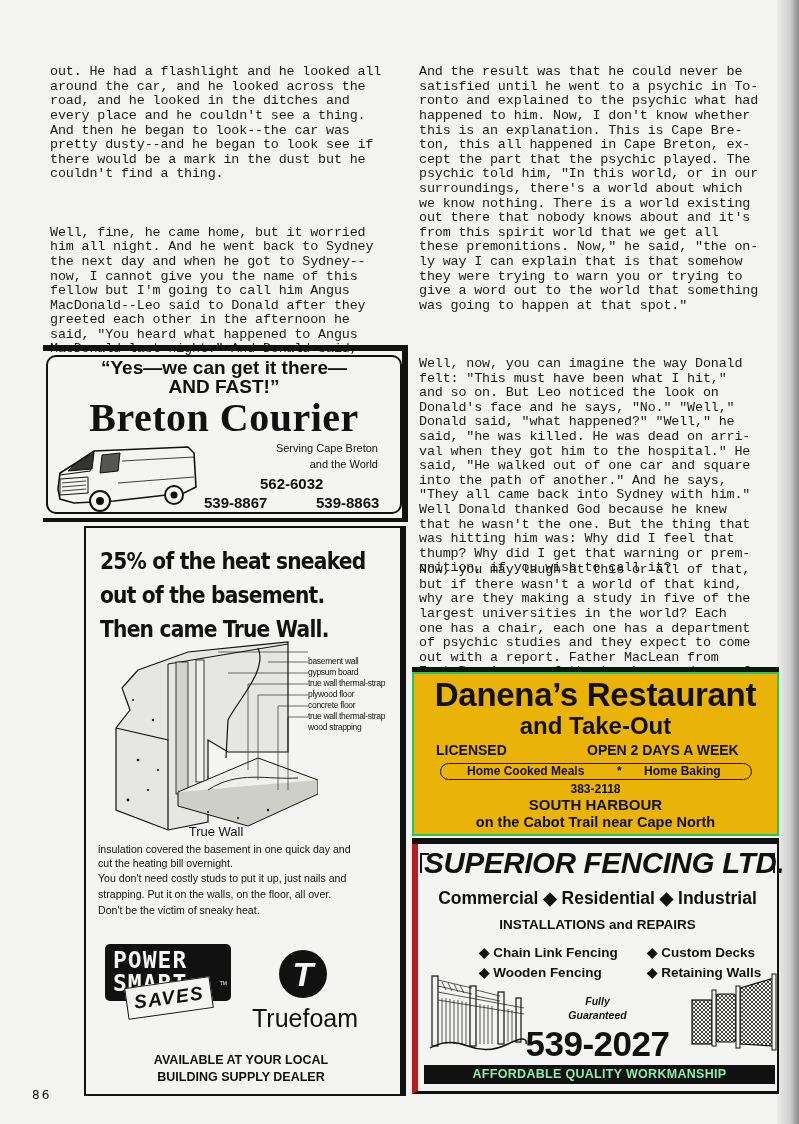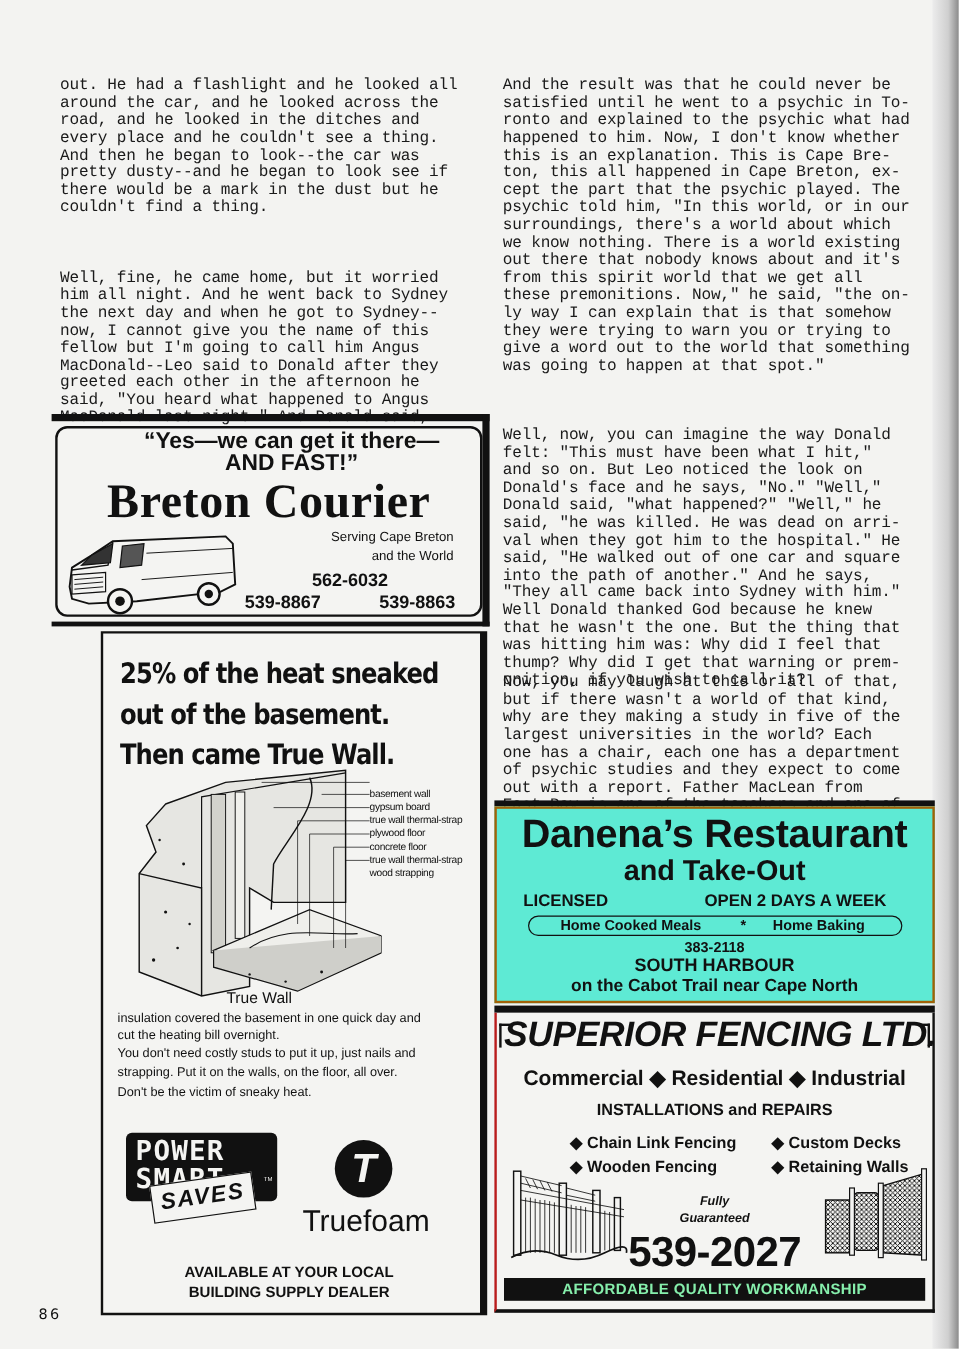--- a/index.html
+++ b/index.html
@@ -8,21 +8,21 @@
   .col-text { position:absolute; font-family:"Liberation Mono","DejaVu Sans Mono", monospace; font-size:13.4px; line-height:14.6px; white-space:pre; color:#1a1a1a; letter-spacing:-0.15px; }
   .para { margin:0 0 14.6px 0; }
   #left-col { left:50px; top:36px; }
   #right-col { left:419px; top:36px; }
   #right-col-2 { left:419px; top:534px; }
 
   
   .frame-thick { position:absolute; background:#111; }
   #courier-outer { left:43px; top:345px; width:365px; height:177px; border-top:6px solid #111; border-right:6px solid #111; border-bottom:4px solid #111; box-sizing:border-box; }
   #courier { position:absolute; left:46px; top:355px; width:356px; height:159px; border:2px solid #111; border-radius:10px; box-sizing:border-box; background:#f4f4f2; }
-  .c-tag { position:absolute; left:0; width:100%; text-align:center; font-weight:bold; font-size:19px; line-height:20px;margin-left:19px; }
+  .c-tag { position:absolute; left:0; width:100%; text-align:center; font-weight:bold; font-size:19px; line-height:20px; }
   .c-title { position:absolute; left:0; top:41px; width:100%; text-align:center; font-family:"Liberation Serif", serif; font-weight:bold; font-size:40px; line-height:40px; letter-spacing:0.5px; }
   .c-sub { position:absolute; left:170px; width:160px; text-align:right; font-weight:normal; font-size:11px; line-height:17px; }
   .c-phone { position:absolute; font-weight:bold; font-size:15px; }
   .van { position:absolute; left:6px; top:86px; width:148px; height:72px; }
 
   
   #truewall { position:absolute; left:84px; top:526px; width:322px; height:570px; border:2px solid #111; border-right:6px solid #111; box-sizing:border-box; background:#f4f4f2; }
   .tw-head { position:absolute; left:14px; font-family:"DejaVu Sans", sans-serif; font-weight:bold; font-size:23.5px; line-height:34px; letter-spacing:-0.9px; transform:scaleX(0.86); transform-origin:left; white-space:nowrap; }
   .tw-diagram { position:absolute; left:22px; top:112px; width:210px; height:192px; }
   .tw-label { position:absolute; left:222px; font-size:8.5px; letter-spacing:-0.3px; white-space:nowrap; }
@@ -30,30 +30,30 @@
   .tw-body { position:absolute; left:12px; font-size:10.6px; line-height:14px; width:300px; }
   .ps-logo { position:absolute; left:19px; top:416px; width:126px; height:57px; background:#111; border-radius:5px; }
   .ps-word { position:absolute; left:8px; color:#f4f4f2; font-family:"DejaVu Sans Mono", monospace; font-weight:bold; font-size:23px; line-height:22px; letter-spacing:1px; }
   .saves { position:absolute; left:40px; top:454px; width:84px; height:30px; border:1.5px solid #111; background:#f4f4f2; transform:rotate(-8deg); font-style:italic; font-weight:bold; font-size:19px; line-height:30px; text-align:center; letter-spacing:1.5px; }
   .tf-logo { position:absolute; left:193px; top:422px; width:48px; height:48px; border-radius:50%; background:#111; color:#f4f4f2; font-weight:bold; font-style:italic; font-size:34px; line-height:48px; text-align:center; }
   .tf-name { position:absolute; left:166px; top:476px; font-size:25px; }
   .tw-foot { position:absolute; left:0; width:310px; text-align:center; font-weight:bold; font-size:12.5px; line-height:17px; }
 
   
   #danena-bar { position:absolute; left:412px; top:667px; width:367px; height:5px; background:#111; }
-  #danena { position:absolute; left:412px; top:672px; width:367px; height:164px; border:2px solid #a16207; box-sizing:border-box; background:#5eead4; }
+  #danena { position:absolute; left:412px; top:672px; width:367px; height:164px; border:2px solid #22c55e; box-sizing:border-box; background:#eab308; }
   .d-title { position:absolute; left:0; top:3px; width:100%; text-align:center; font-weight:bold; font-size:33px; line-height:36px; letter-spacing:-0.3px; white-space:nowrap; }
   .d-sub { position:absolute; left:0; top:38px; width:100%; text-align:center; font-weight:bold; font-size:24px; line-height:28px; }
   .d-row { position:absolute; font-weight:bold; font-size:14px; }
   .d-pill { position:absolute; left:26px; top:89px; width:312px; height:17px; border:1.5px solid #111; border-radius:10px; box-sizing:border-box; font-weight:bold; font-size:12px; line-height:15px; }
   .d-center { position:absolute; left:0; width:100%; text-align:center; font-weight:bold; }
 
   
   #fence-bar { position:absolute; left:412px; top:838px; width:367px; height:6px; background:#111; }
-  #fence { position:absolute; left:412px; top:844px; width:367px; height:250px; border-left:2px solid #b91c1c; border-right:2px solid #111; border-bottom:3px solid #111; box-sizing:border-box; background:#f4f4f2; }
+  #fence { position:absolute; left:412px; top:844px; width:367px; height:250px; border-left:6px solid #b91c1c; border-right:2px solid #111; border-bottom:3px solid #111; box-sizing:border-box; background:#f4f4f2; }
   .f-title { position:absolute; left:6px; top:2px; font-weight:bold; font-style:italic; font-size:29.5px; line-height:34px; letter-spacing:-0.3px; white-space:nowrap; }
   .f-bracket { position:absolute; top:9px; width:7px; height:18px; border-top:2px solid #111; }
   .f-cats { position:absolute; left:0; top:44px; width:100%; text-align:center; font-weight:bold; font-size:17.5px; white-space:nowrap; }
   .f-inst { position:absolute; left:0; top:73px; width:100%; text-align:center; font-weight:bold; font-size:13.5px; }
   .f-svc { position:absolute; font-weight:bold; font-size:13.5px; white-space:nowrap;margin-left:17px; }
   .f-fully { position:absolute; left:0; top:150px; width:100%; text-align:center; font-weight:bold; font-style:italic; font-size:10.5px; line-height:14px; }
   .f-phone { position:absolute; left:0; top:180px; width:100%; text-align:center; font-weight:bold; font-size:35px; letter-spacing:-0.5px; }
   .f-banner { position:absolute; left:6px; top:221px; width:351px; height:19px; background:#111; color:#86efac; text-align:center; font-weight:bold; font-size:12.5px; line-height:19px; letter-spacing:0.3px; }
   .fence-art { position:absolute; top:128px; width:90px; height:82px; }
 

